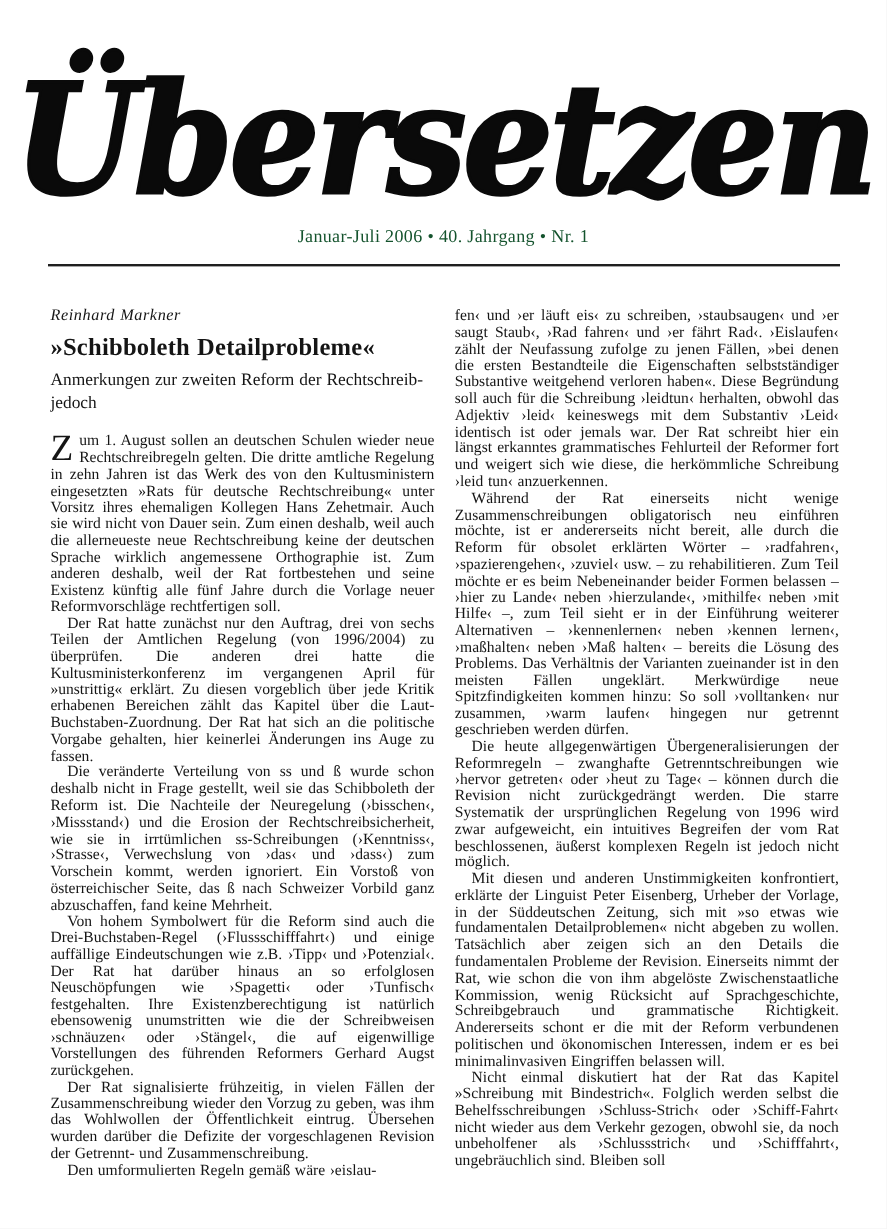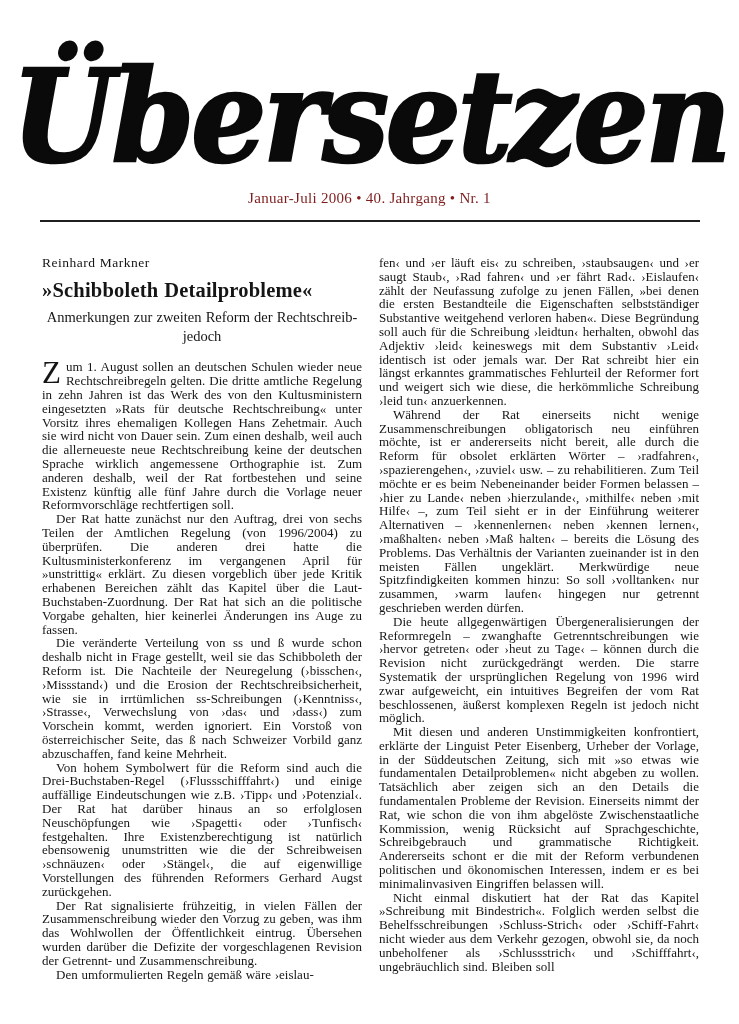--- a/index.html
+++ b/index.html
@@ -33,21 +33,21 @@
     -webkit-text-stroke: 2.5px #0a0a0a;
     color: #0a0a0a;
     white-space: nowrap;
   }
   .issue-line {
     position: absolute;
     left: 0; top: 190px; width: 739px;
     text-align: center;
     font-size: 15px;
     letter-spacing: 0.3px;
-    color: #7f1d1d;
+    color: #14532d;
   }
   .rule {
     position: absolute;
     left: 40px; top: 220px; width: 660px;
     border-top: 2.5px solid #1f1f1f;
   }
   .columns {
     position: absolute;
     left: 42px; top: 256px; width: 658px;
     display: flex;
@@ -58,36 +58,37 @@
     font-size: 13px;
     line-height: 13.8px;
     text-align: justify;
     word-spacing: 0.5px;
   }
   .author {
     font-size: 13.5px;
     letter-spacing: 0.5px;
     text-align: left;
     margin: 0 0 9px 0;
+    font-style: italic;
   }
   .article-title {
     font-size: 20.5px;
     font-weight: bold;
     letter-spacing: 0.2px;
     line-height: 1.1;
     text-align: left;
     margin: 0 0 7px 0;
   }
   .article-subtitle {
     font-size: 14.5px;
     line-height: 1.28;
     text-align: left;
     margin: 0 0 15px 0;
   }
-  .article-subtitle span { display: block; text-align: center; }
+  .article-subtitle span { display: block; }
   .para { margin: 0; }
   .para.indent { text-indent: 14px; }
   .dropcap {
     float: left;
     font-size: 31px;
     line-height: 24px;
     padding: 1px 5px 0 0;
   }
   .italic { }
 </style>

